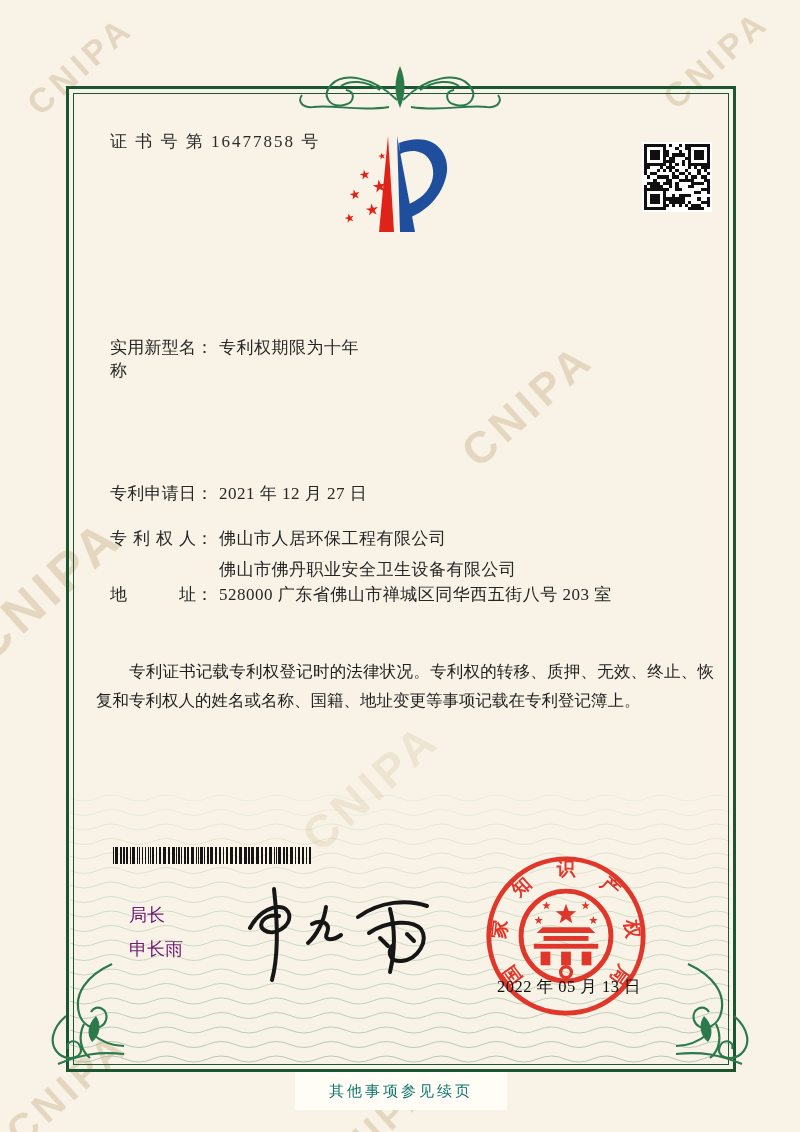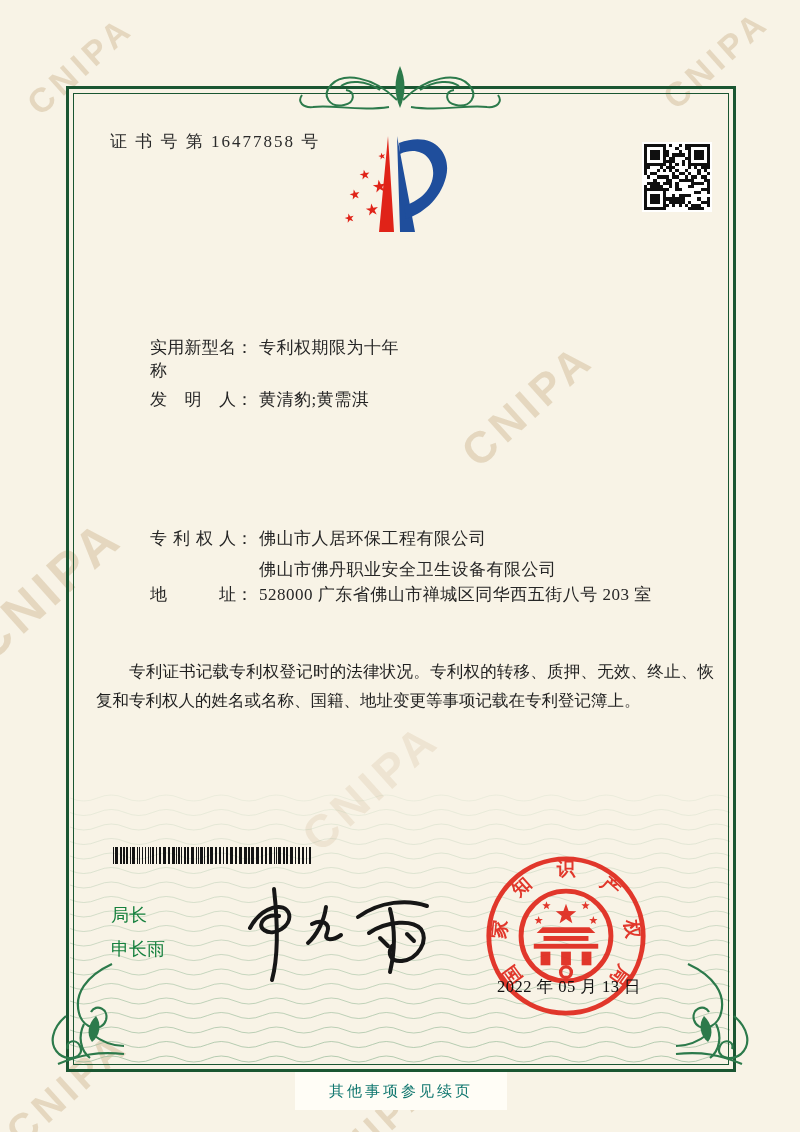--- a/index.html
+++ b/index.html
@@ -20,35 +20,35 @@
   .logo .star{position:absolute;color:#e02318;line-height:1;}
   .qr{position:absolute;left:642px;top:142px;width:70px;height:70px;background:#fff;
       padding:2px;box-sizing:border-box;}
   .qr-grid{display:grid;grid-template-columns:repeat(21,1fr);width:100%;height:100%;}
   .qr-grid div{width:100%;height:100%;}
   .qr-grid .on{background:#101010;}
   .title{position:absolute;left:66px;top:242px;width:664px;text-align:center;
          font-size:34px;font-weight:bold;letter-spacing:7px;color:#111;}
   
   .row{position:absolute;left:110px;width:600px;font-size:17px;color:#262626;}
-  .lbl{display:inline-block;width:86px;text-align:justify;text-align-last:justify;vertical-align:top;margin-left:40px;}
+  .lbl{display:inline-block;width:86px;text-align:justify;text-align-last:justify;vertical-align:top;}
   .colon{vertical-align:top;}
   .val{display:inline-block;margin-left:6px;vertical-align:top;letter-spacing:.5px;}
   .val .l2{margin-top:8px;}
   .pair2{position:absolute;left:300px;top:0;}
   
   .paras{position:absolute;left:96px;top:658px;width:618px;font-size:16.5px;
          line-height:1.74;text-align:justify;color:#1f1f1f;}
   .paras p{margin:0;text-indent:2em;}
   
   .barcode{position:absolute;left:113px;top:847px;width:205px;height:17px;display:flex;align-items:stretch;}
   .barcode div{height:100%;}
   
-  .sig-labels{position:absolute;left:111px;top:906px;font-family:"Liberation Sans","DejaVu Sans",sans-serif;
-              font-size:18px;color:#15803d;line-height:1;}
+  .sig-labels{position:absolute;left:129px;top:906px;font-family:"Liberation Sans","DejaVu Sans",sans-serif;
+              font-size:18px;color:#701a75;line-height:1;}
   .sig-labels .nm{margin-top:16px;}
   .sig-svg{position:absolute;left:222px;top:876px;}
   
   .seal{position:absolute;left:482px;top:852px;width:168px;height:168px;opacity:.92;}
   .seal-date{position:absolute;left:494px;top:976px;width:150px;text-align:center;
              font-size:16.5px;color:#101010;letter-spacing:.5px;z-index:4;}
   
   .pageinfo{position:absolute;left:66px;top:1030px;width:664px;text-align:center;
             font-size:15px;color:#2a2a2a;letter-spacing:1px;}
   .footnote{position:absolute;left:295px;top:1072px;width:212px;height:38px;background:#fffdf6;
@@ -587,22 +587,22 @@
         <div class="on"></div>
         <div></div>
         <div></div>
       </div>
     </div>
 
 
   <div class="row" style="top:336px;">
     <span class="lbl">实用新型名称</span><span class="colon">：</span><span class="val">专利权期限为十年</span>
   </div>
-  <div class="row" style="top:388px;">
-    <span class="lbl">发明人</span><span class="colon">：</span><span class="val">黄清豹;黄需淇</span>
+  <div class="row" style="top:482px;">
+    <span class="lbl">专利申请日</span><span class="colon">：</span><span class="val">2021 年 12 月 27 日</span>
   </div>
   <div class="row" style="top:527px;">
     <span class="lbl">专利权人</span><span class="colon">：</span><span class="val"><span>佛山市人居环保工程有限公司</span><div class="l2">佛山市佛丹职业安全卫生设备有限公司</div></span>
   </div>
   <div class="row" style="top:583px;">
     <span class="lbl">地址</span><span class="colon">：</span><span class="val">528000 广东省佛山市禅城区同华西五街八号 203 室</span>
   </div>
 
   <div class="paras">
     <p>专利证书记载专利权登记时的法律状况。专利权的转移、质押、无效、终止、恢复和专利权人的姓名或名称、国籍、地址变更等事项记载在专利登记簿上。</p>

